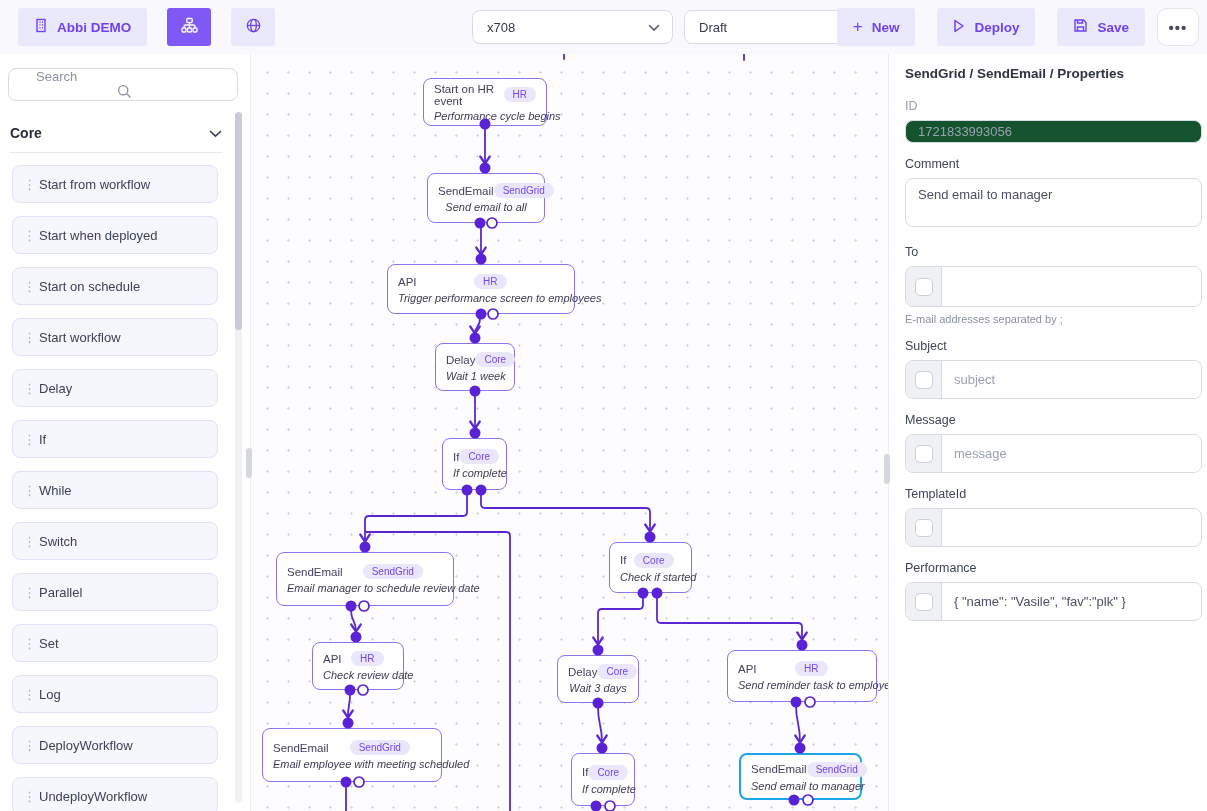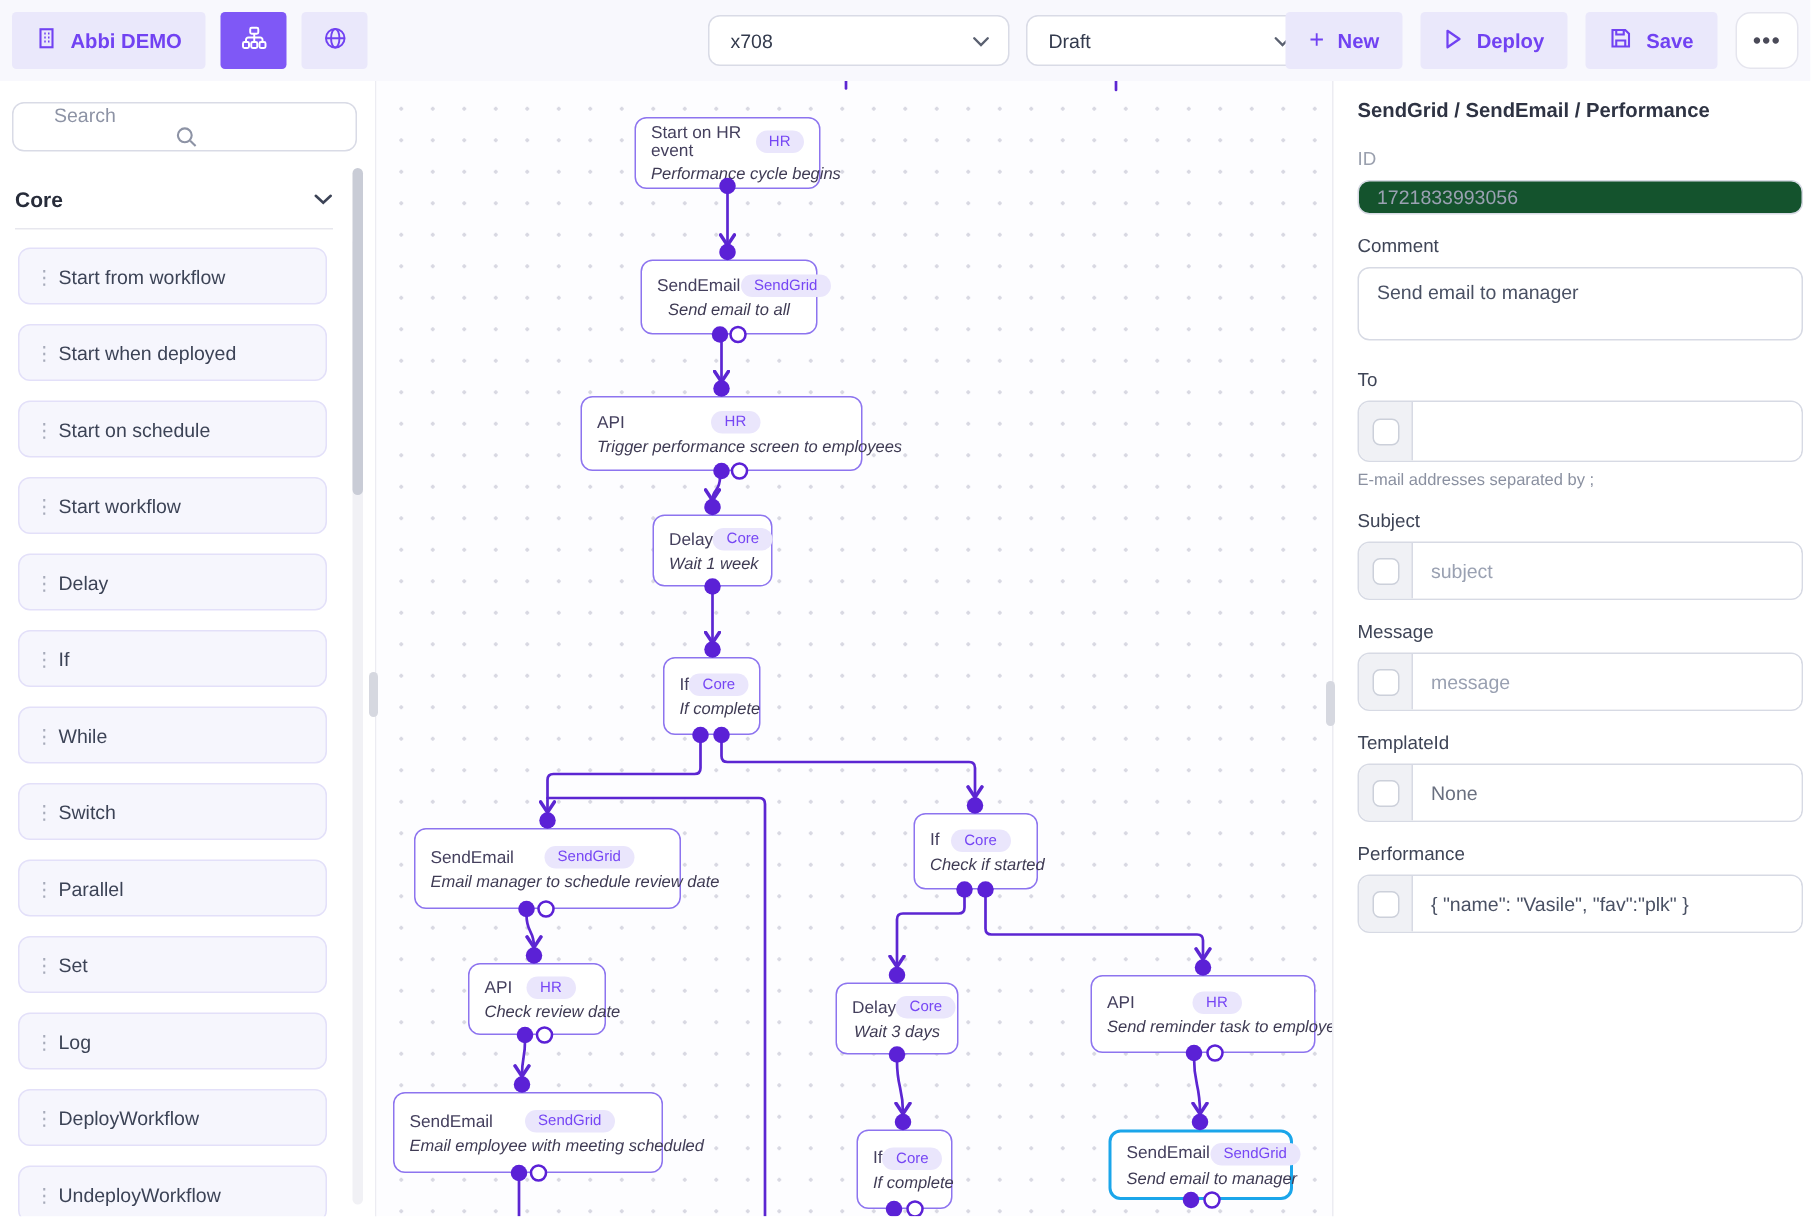--- a/index.html
+++ b/index.html
@@ -7,21 +7,21 @@
     font-family:"Liberation Sans", sans-serif; color:#3c4356; }
   .app { position:relative; width:1207px; height:811px; }
 
   
   .toolbar { position:relative; height:54px; background:#f8f8fd; }
   .tb-left { position:absolute; left:8px; top:8px; display:flex; gap:10px; }
   .tb-center { position:absolute; left:472px; top:10px; display:flex; gap:11px; }
   .tb-right { position:absolute; right:8px; top:8px; display:flex; gap:12px; }
   .btn { display:flex; align-items:center; gap:9px; height:38px; padding:0 16px;
     background:#eae8fb; color:#7142f2; font-size:13.5px; font-weight:600;
-    border:none; border-radius:3px; cursor:pointer; }
+    border:none; border-radius:3px; cursor:pointer;margin-left:10px; }
   .btn svg { flex:none; }
   .icon-btn { width:44px; justify-content:center; padding:0; }
   .icon-btn.primary { background:#7f58f6; }
   .more-btn { width:42px; justify-content:center; padding:0; background:#fff;
     border:1px solid #e5e5ee; border-radius:10px; color:#4a4a58; font-size:15px;
     font-weight:700; letter-spacing:1px; }
   .dropdown { display:flex; align-items:center; justify-content:space-between;
     height:34px; background:#fff; border:1px solid #d9dbe6; border-radius:8px;
     padding:0 12px 0 14px; font-size:13px; color:#333a4d; cursor:pointer; }
   .dd1 { width:201px; } .dd2 { width:190px; }
@@ -427,21 +427,21 @@
           <circle cx="557" cy="746" r="5"></circle>
             <circle cx="359" cy="752" r="5"></circle>
         </g>
       </svg>
     </div>
 
     <div class="pane-handle" style="left:246px;top:394px"></div>
     <div class="pane-handle" style="left:884px;top:400px"></div>
 
     <div class="props">
-      <h1>SendGrid / SendEmail / Performance</h1>
+      <h1>SendGrid / SendEmail / Properties</h1>
 
       <div class="f-label muted" style="margin-top:0">ID</div>
       <input class="f-input" disabled="" value="1721833993056" style="">
 
       <div class="f-label">Comment</div>
       <textarea class="f-textarea" style="">Send email to manager</textarea>
 
       <div class="f-label">To</div>
       <div class="group tall">
         <span class="addon">
@@ -465,21 +465,20 @@
             <span class="sq"></span>
           </span>
         <input type="text" placeholder="message" style="">
       </div>
 
       <div class="f-label">TemplateId</div>
       <div class="group short">
         <span class="addon">
             <span class="sq"></span>
           </span>
-        <input type="text" style="color: rgb(106, 112, 128);" value="None">
       </div>
 
       <div class="f-label">Performance</div>
       <div class="group short">
         <span class="addon">
             <span class="sq"></span>
           </span>
         <input type="text" value="{ &quot;name&quot;: &quot;Vasile&quot;, &quot;fav&quot;:&quot;plk&quot; }" style="">
       </div>
     </div>

